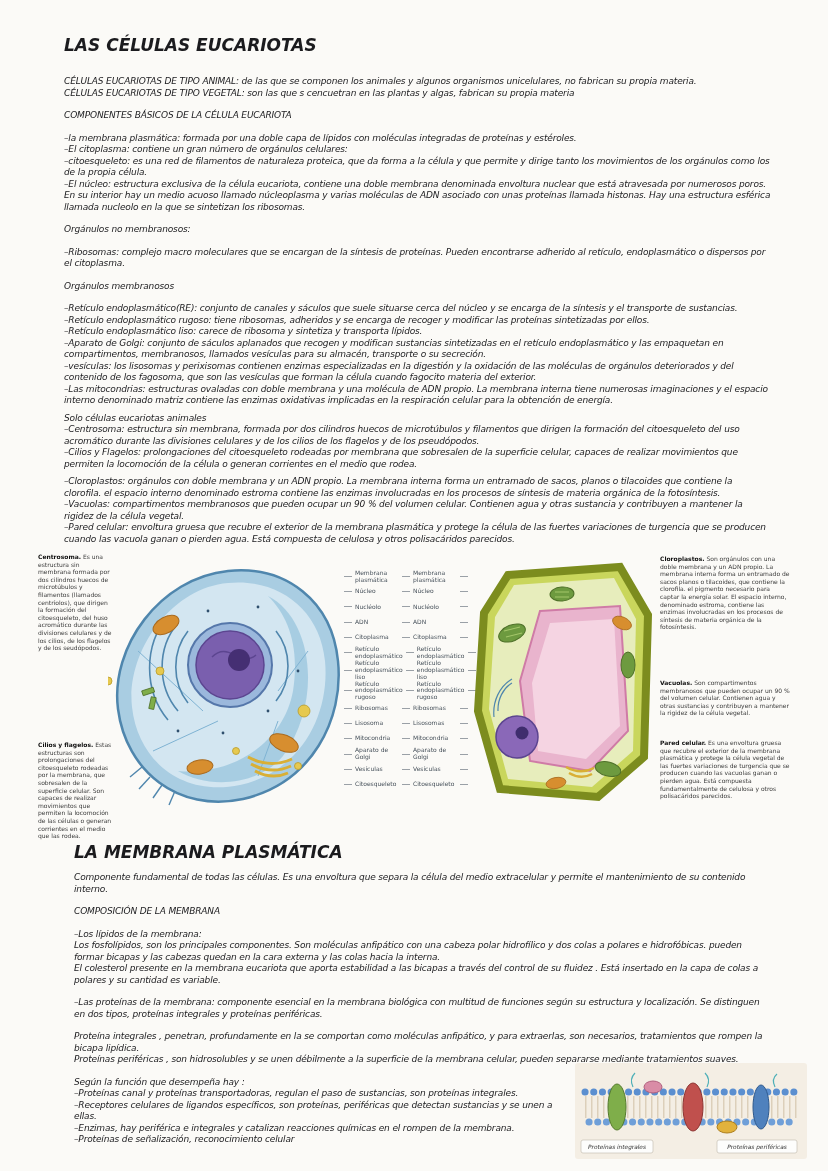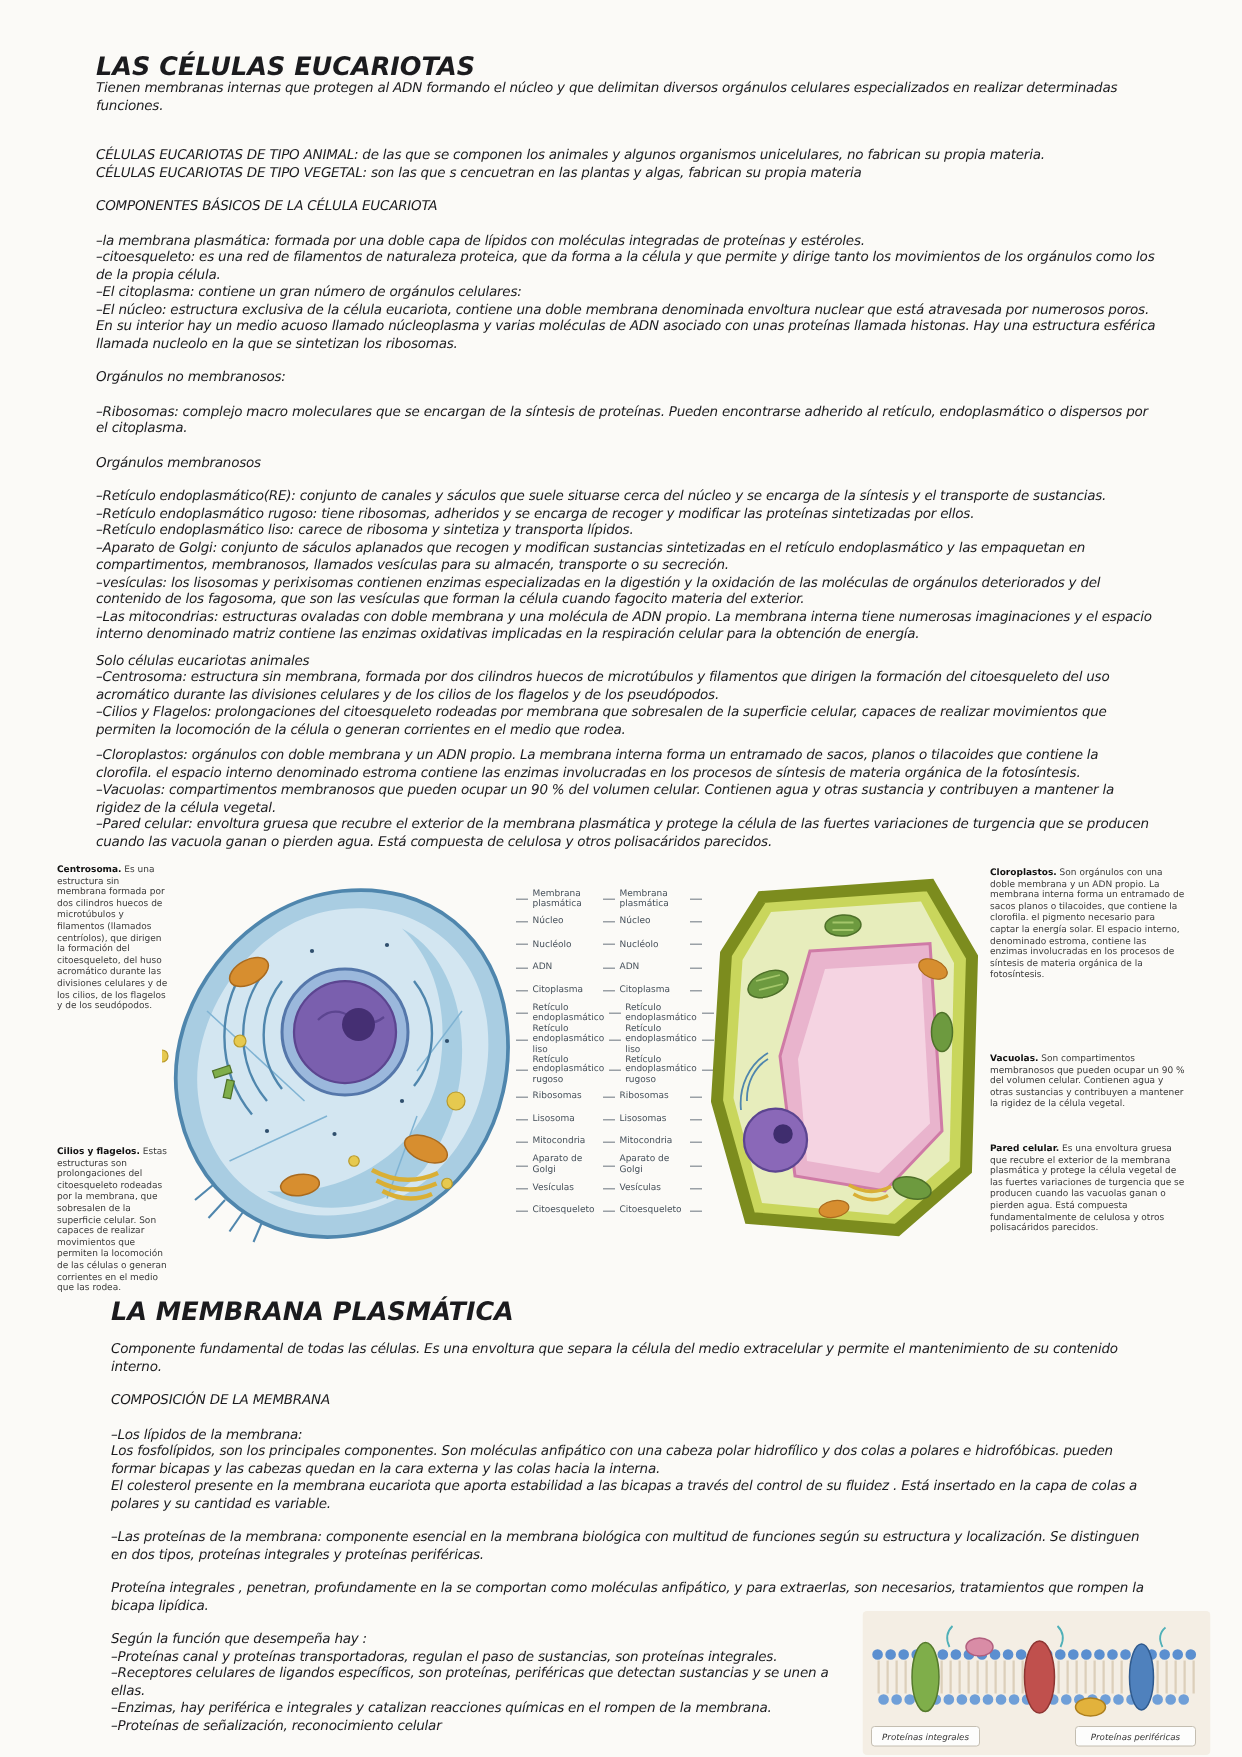--- a/index.html
+++ b/index.html
@@ -40,31 +40,30 @@
   .func-wrap { position:relative; }
   .func-list { width:497px; }
   .memb-img { position:absolute; left:501px; top:-14px; }
 </style>
 </head>
 <body>
 
 <div class="content">
 
   <h1 class="title">LAS CÉLULAS EUCARIOTAS</h1>
-  <p>Tienen membranas internas que protegen al ADN formando el núcleo y que delimitan diversos orgánulos celulares especializados en realizar determinadas funciones.</p>
   <div class="gap"></div>
     <div class="gap"></div>
   <p>CÉLULAS EUCARIOTAS DE TIPO ANIMAL: de las que se componen los animales y algunos organismos unicelulares, no fabrican su propia materia.</p>
   <p>CÉLULAS EUCARIOTAS DE TIPO VEGETAL: son las que s cencuetran en las plantas y algas, fabrican su propia materia</p>
   <div class="gap"></div>
   <p class="hd">COMPONENTES BÁSICOS DE LA CÉLULA EUCARIOTA</p>
   <div class="gap"></div>
   <p>–la membrana plasmática: formada por una doble capa de lípidos con moléculas integradas de proteínas y estéroles.</p>
+  <p>–El citoplasma: contiene un gran número de orgánulos celulares:</p>
   <p>–citoesqueleto: es una red de filamentos de naturaleza proteica, que da forma a la célula y que permite y dirige tanto los movimientos de los orgánulos como los de la propia célula.</p>
-  <p>–El citoplasma: contiene un gran número de orgánulos celulares:</p>
   <p>–El núcleo: estructura exclusiva de la célula eucariota, contiene una doble membrana denominada envoltura nuclear que está atravesada por numerosos poros. En su interior hay un medio acuoso llamado núcleoplasma y varias moléculas de ADN asociado con unas proteínas llamada histonas. Hay una estructura esférica llamada nucleolo en la que se sintetizan los ribosomas.</p>
   <div class="gap"></div>
   <p class="hd">Orgánulos no membranosos:</p>
   <div class="gap"></div>
   <p>–Ribosomas: complejo macro moleculares que se encargan de la síntesis de proteínas. Pueden encontrarse adherido al retículo, endoplasmático o dispersos por el citoplasma.</p>
   <div class="gap"></div>
   <p class="hd">Orgánulos membranosos</p>
   <div class="gap"></div>
   <p>–Retículo endoplasmático(RE): conjunto de canales y sáculos que suele situarse cerca del núcleo y se encarga de la síntesis y el transporte de sustancias.</p>
   <p>–Retículo endoplasmático rugoso: tiene ribosomas, adheridos y se encarga de recoger y modificar las proteínas sintetizadas por ellos.</p>
@@ -321,20 +320,21 @@
     <div class="gap"></div>
     <p class="hd">COMPOSICIÓN DE LA MEMBRANA</p>
     <div class="gap"></div>
     <p class="hd">–Los lípidos de la membrana:</p>
     <p>Los fosfolípidos, son los principales componentes. Son moléculas anfipático con una cabeza polar hidrofílico y dos colas a polares e hidrofóbicas. pueden formar bicapas y las cabezas quedan en la cara externa y las colas hacia la interna.</p>
     <p>El colesterol presente en la membrana eucariota que aporta estabilidad a las bicapas a través del control de su fluidez . Está insertado en la capa de colas a polares y su cantidad es variable.</p>
     <div class="gap"></div>
     <p>–Las proteínas de la membrana: componente esencial en la membrana biológica con multitud de funciones según su estructura y localización. Se distinguen en dos tipos, proteínas integrales y proteínas periféricas.</p>
     <div class="gap"></div>
     <p>Proteína integrales , penetran, profundamente en la se comportan como moléculas anfipático, y para extraerlas, son necesarios, tratamientos que rompen la bicapa lipídica.</p>
+    <p>Proteínas periféricas , son hidrosolubles y se unen débilmente a la superficie de la membrana celular, pueden separarse mediante tratamientos suaves.</p>
     <div class="gap"></div>
 
     <div class="func-wrap">
       <div class="func-list">
         <p class="hd">Según la función que desempeña hay :</p>
         <p>–Proteínas canal y proteínas transportadoras, regulan el paso de sustancias, son proteínas integrales.</p>
         <p>–Receptores celulares de ligandos específicos, son proteínas, periféricas que detectan sustancias y se unen a ellas.</p>
         <p>–Enzimas, hay periférica e integrales y catalizan reacciones químicas en el rompen de la membrana.</p>
         <p>–Proteínas de señalización, reconocimiento celular</p>
 

